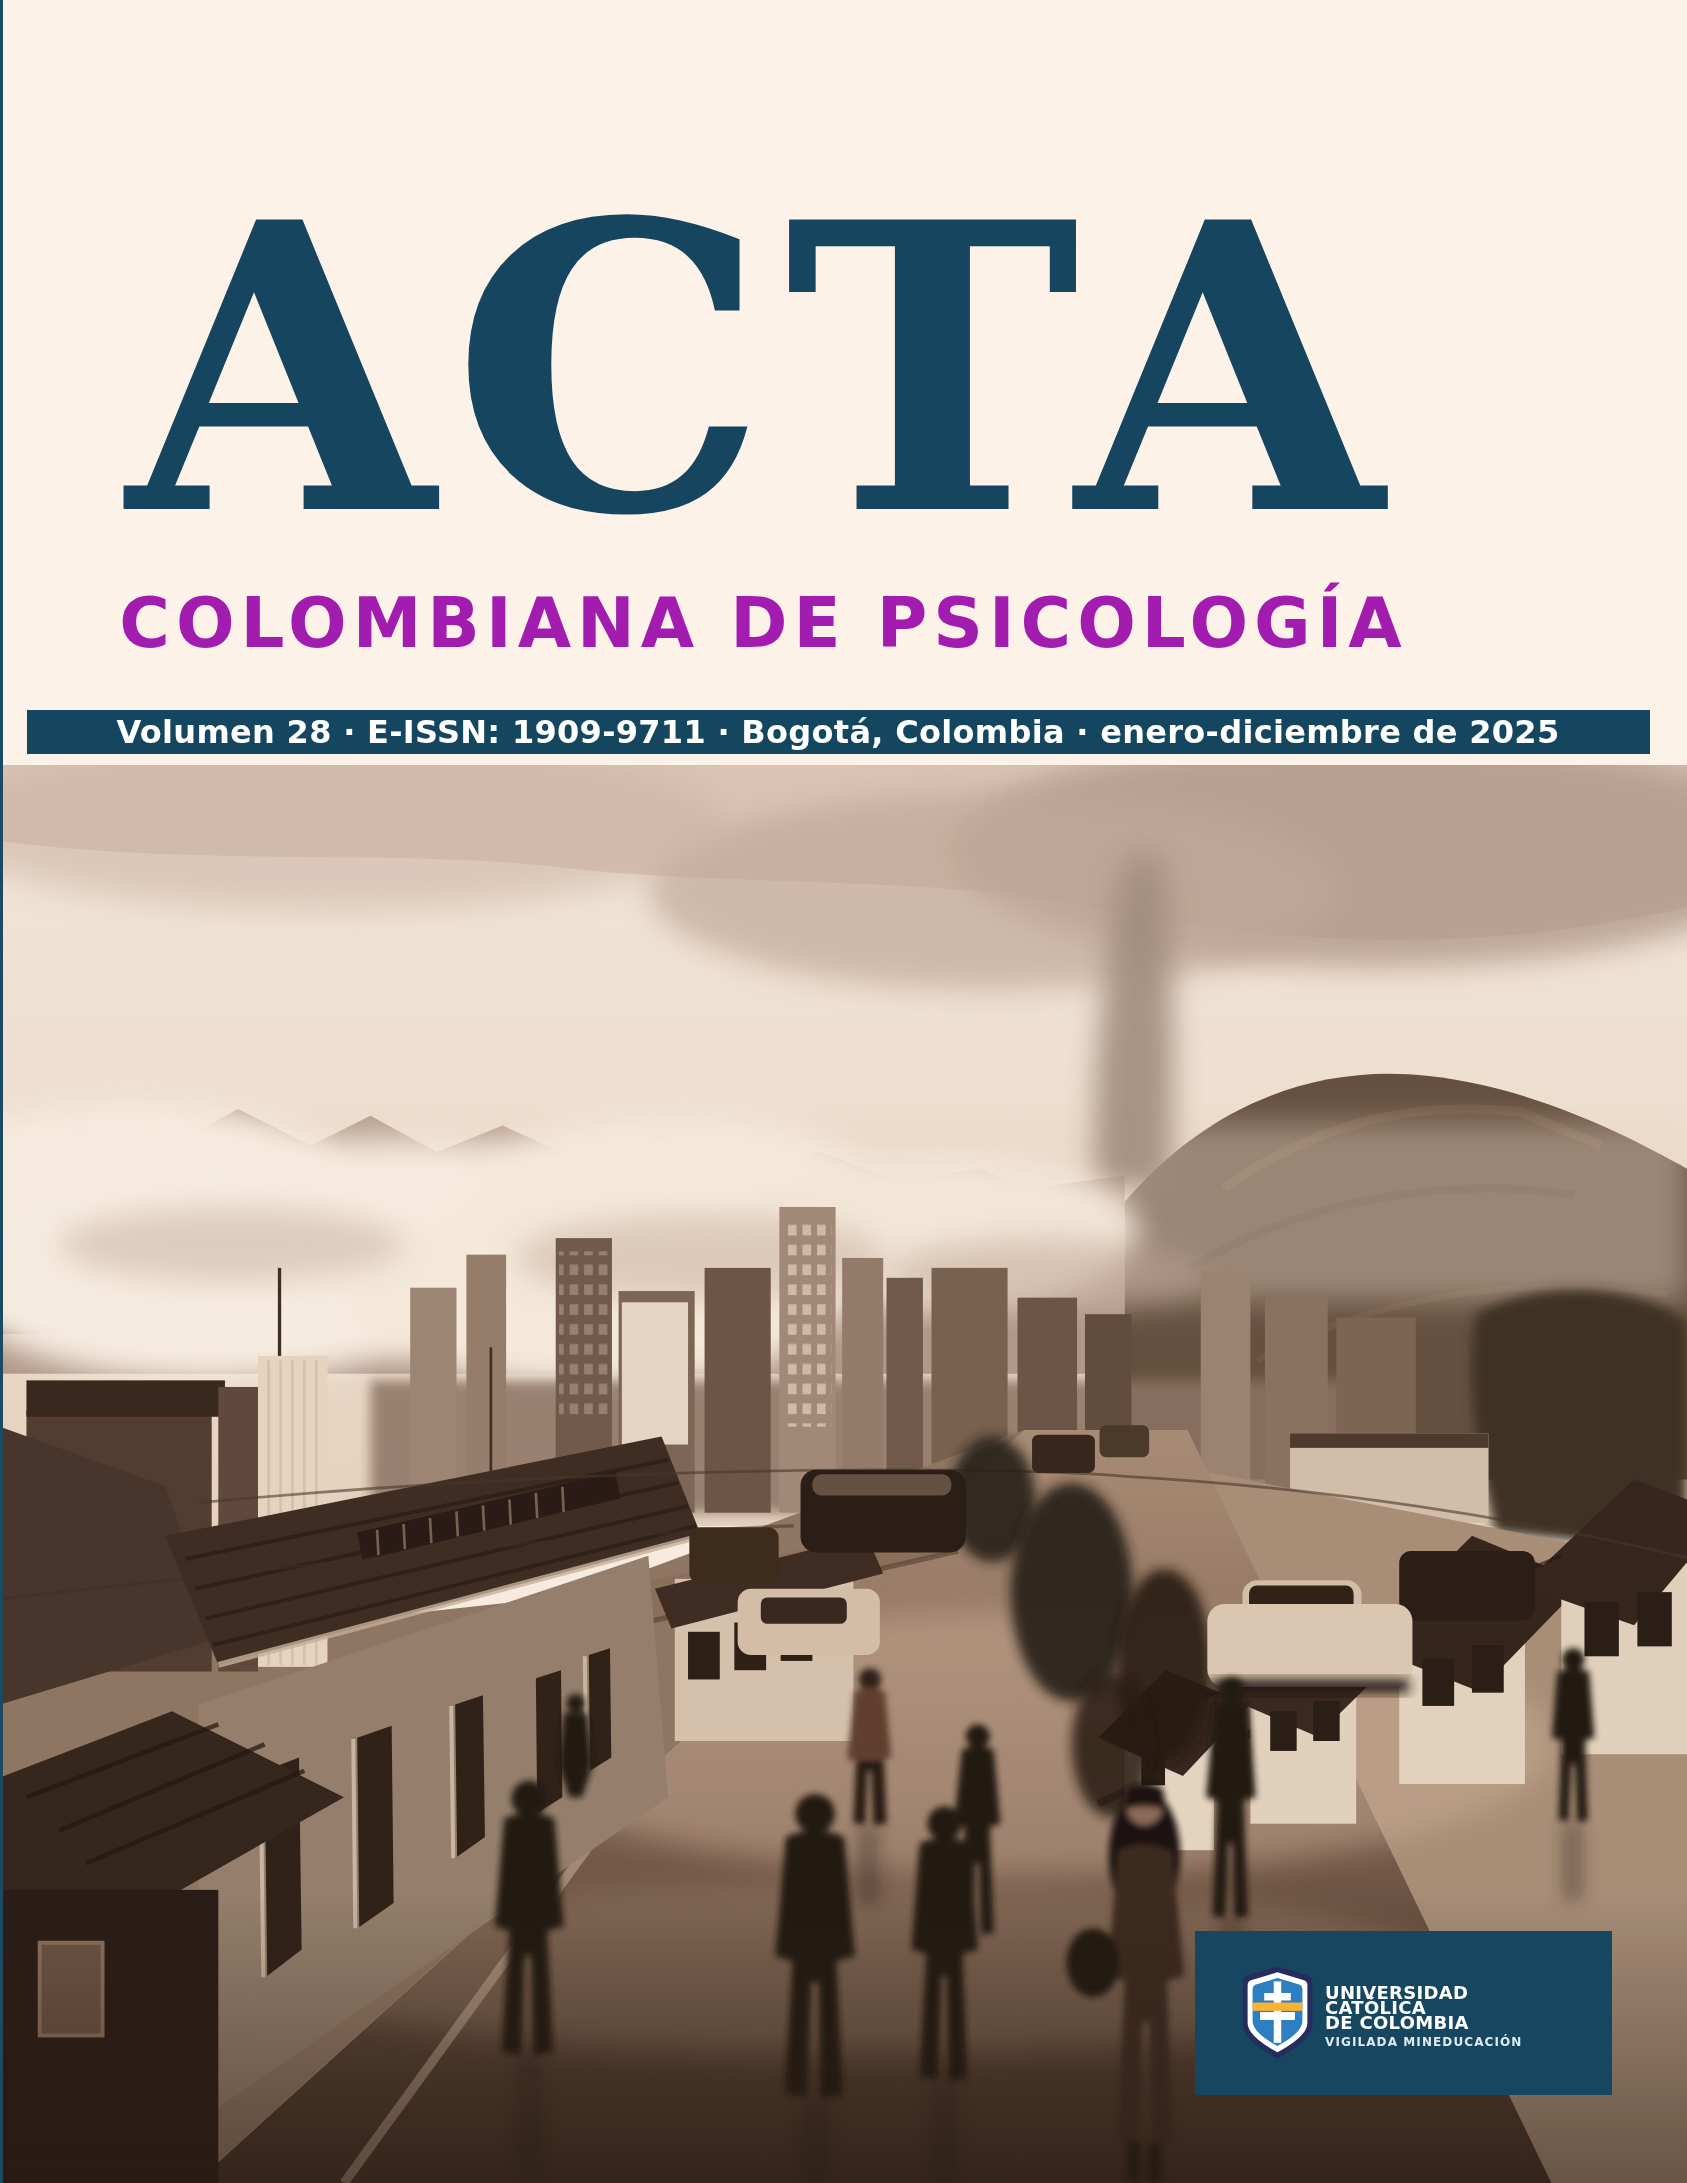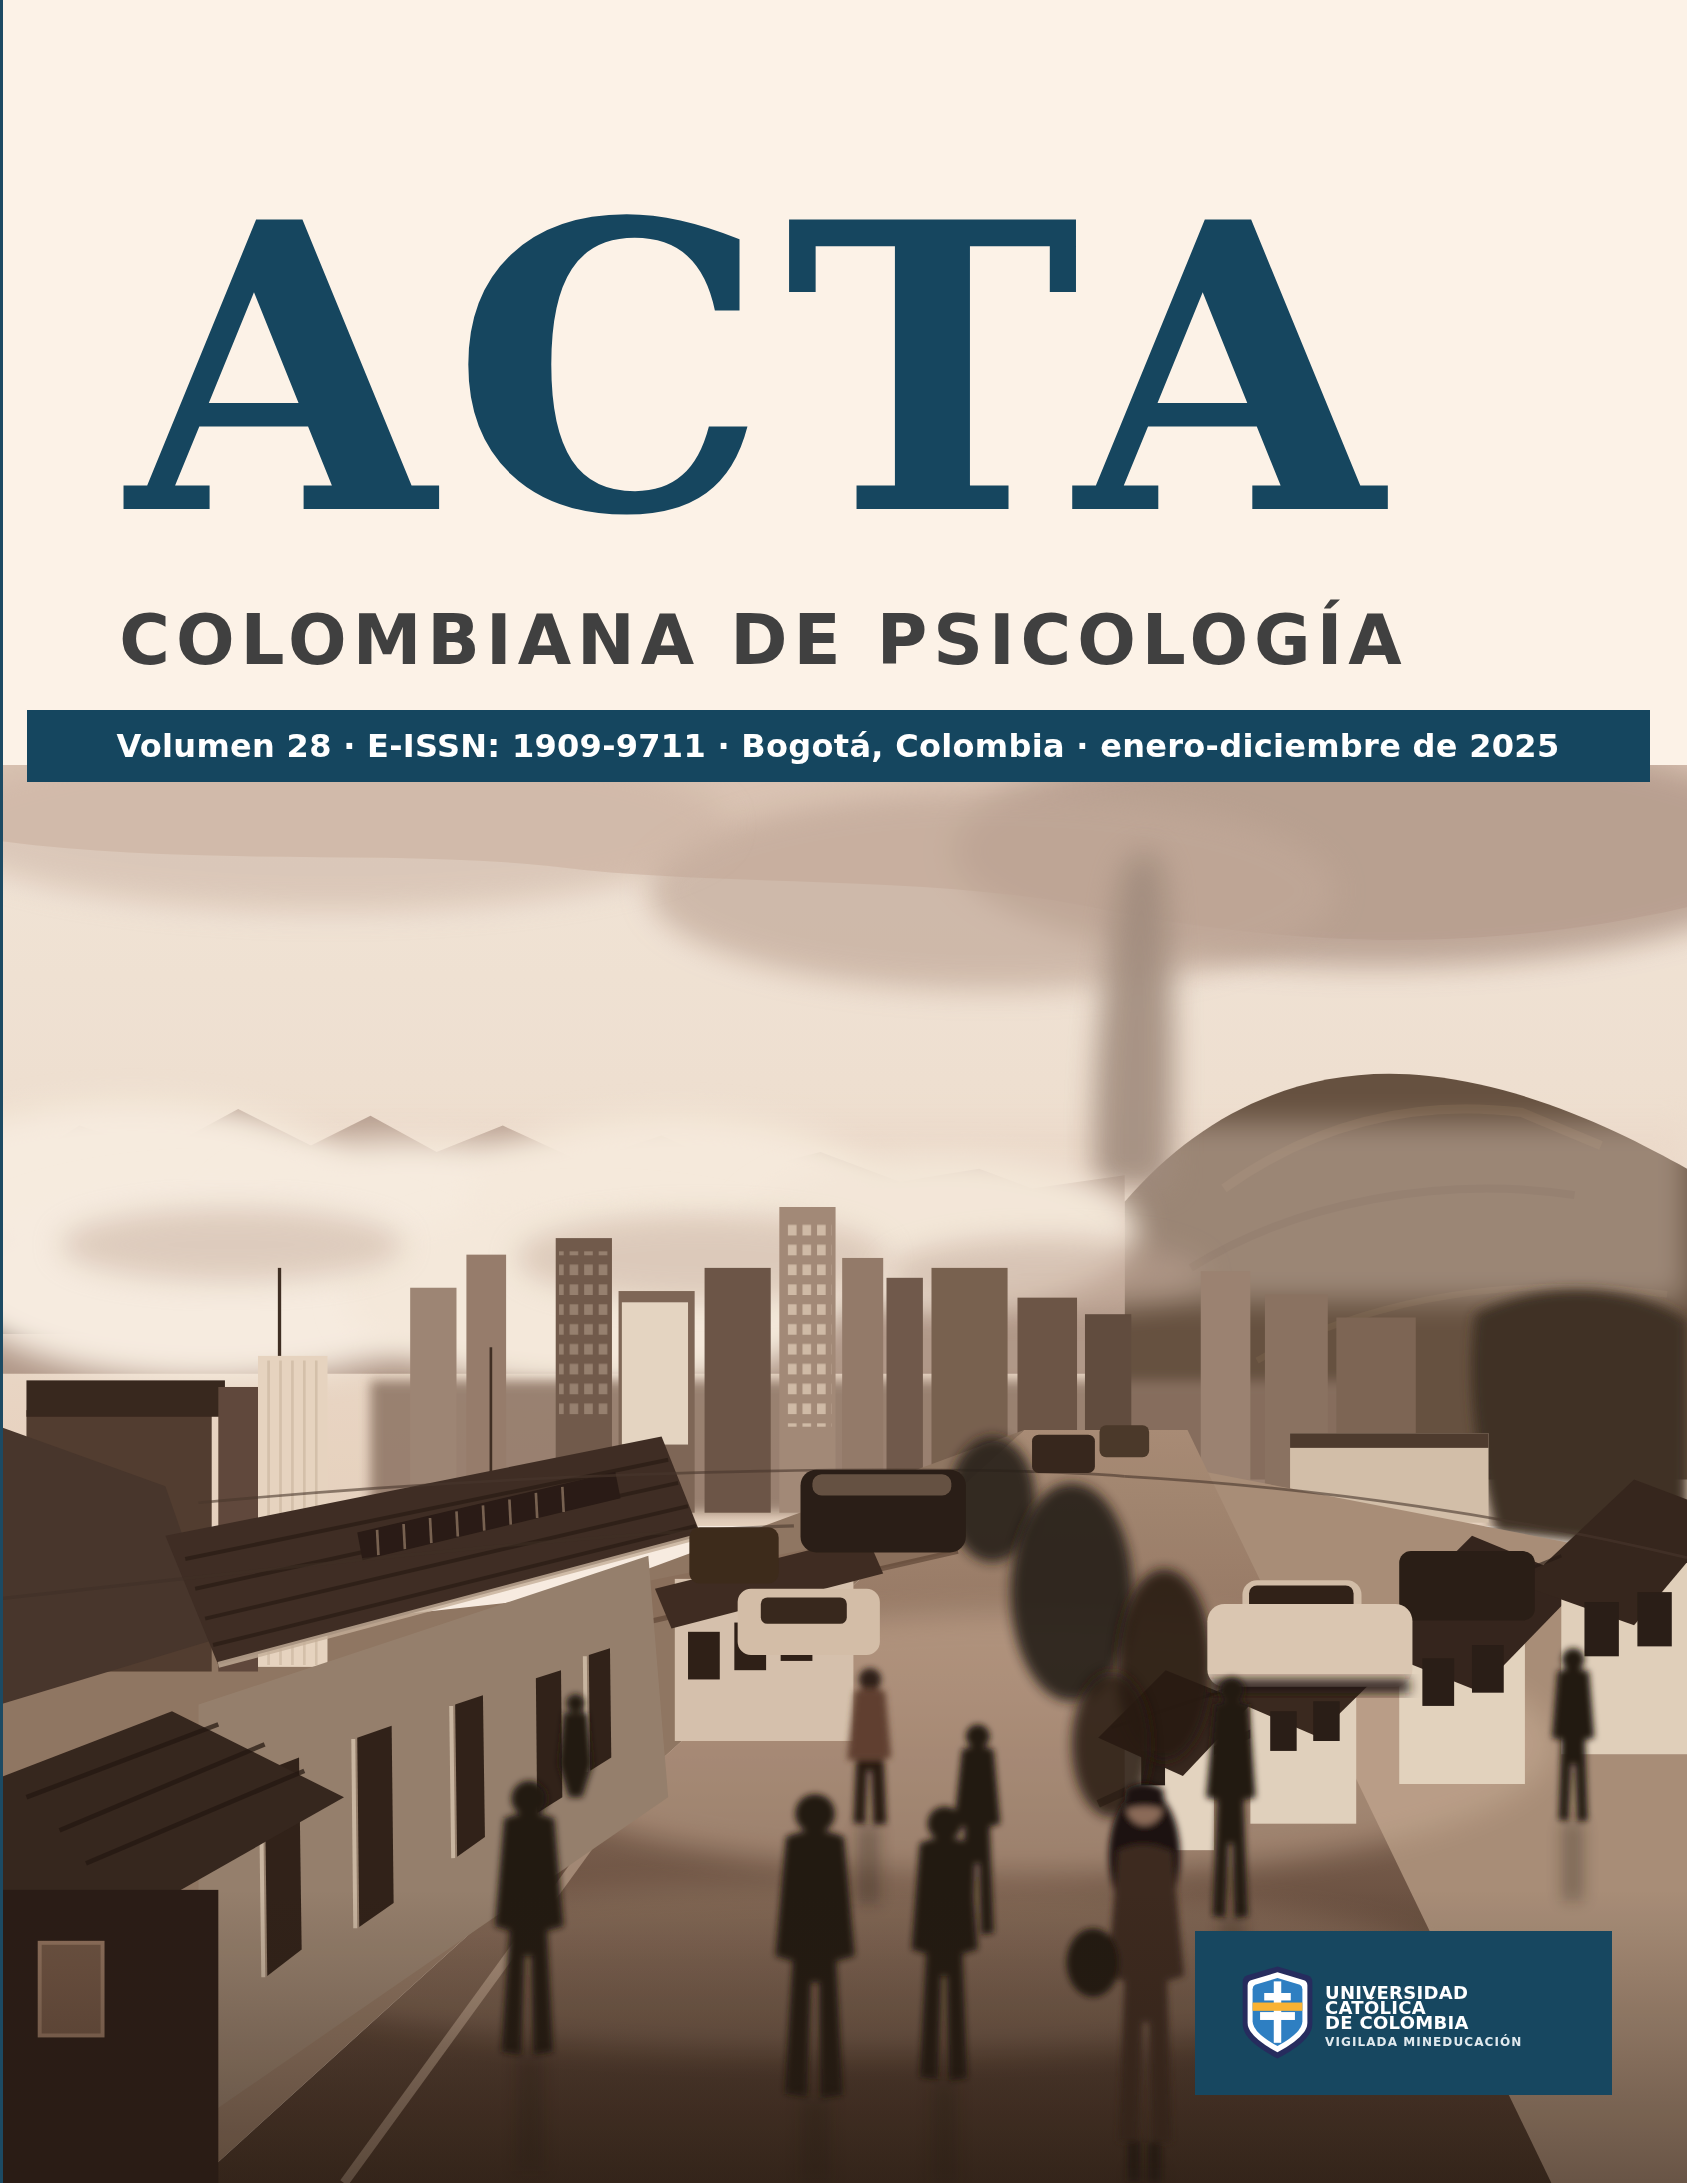--- a/index.html
+++ b/index.html
@@ -8,26 +8,26 @@
     background:#fcf2e7; font-family:"DejaVu Sans","Liberation Sans",sans-serif;
   }
   .edge-left{position:absolute;left:0;top:0;width:2.6px;height:100%;background:#1c4a63;z-index:40;}
   .masthead{position:absolute;left:0;top:171px;width:1527px;text-align:center;z-index:5;}
   .journal-title{
     font-family:"DejaVu Serif","Liberation Serif",serif;
     font-weight:700; font-size:397px; line-height:1; letter-spacing:17px;
     color:#16465f; margin:0;
   }
   .journal-subtitle{
-    margin-top:32px;
+    margin-top:15px;
     font-weight:700; font-size:69px; letter-spacing:6px;
-    color:#404040;
+    color:#a21caf;
   }
   .issue-banner{
-    position:absolute; left:26.5px; top:710px; width:1623px; height:72px;
+    position:absolute; left:26.5px; top:710px; width:1623px; height:44px;
     background:#15465f; display:flex; align-items:center; justify-content:center;
     z-index:6;
   }
   .issue-banner span{
     color:#ffffff; font-weight:700; font-size:32px; letter-spacing:0.3px;
     white-space:nowrap;
   }
   .photo{position:absolute;left:0;top:765px;width:1687px;height:1418px;z-index:1;}
   .photo svg{display:block;width:1687px;height:1418px;}
   .logo-panel{

